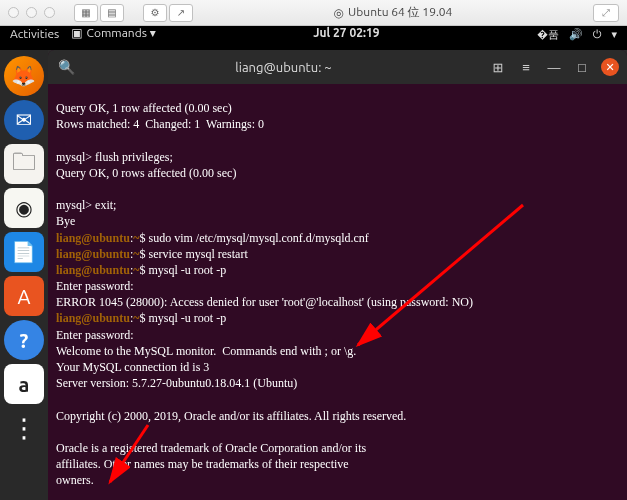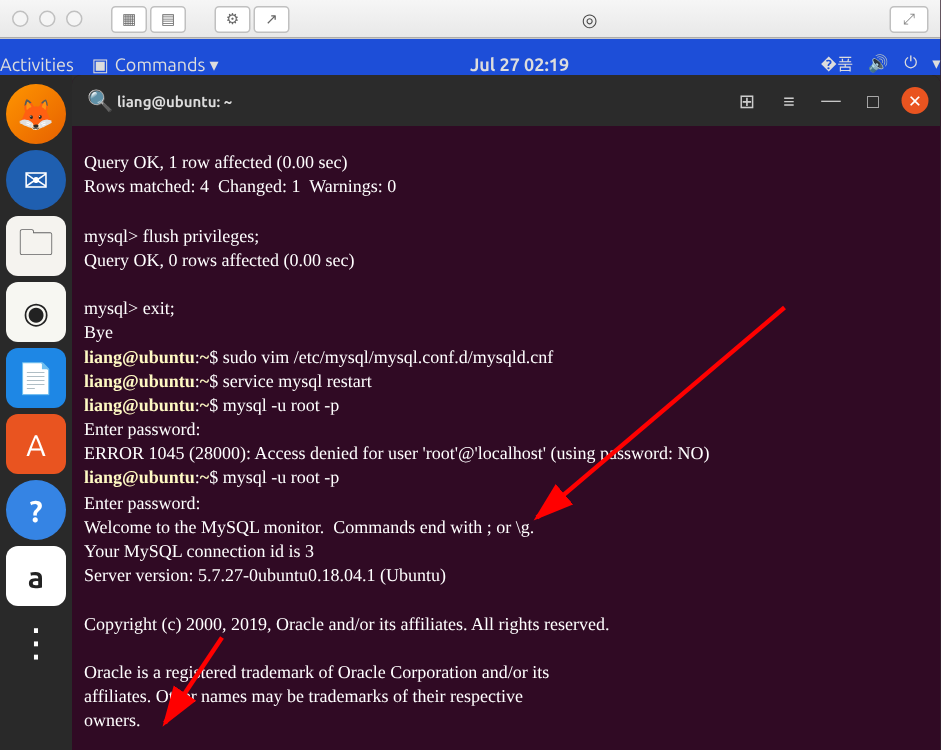--- a/index.html
+++ b/index.html
@@ -4,46 +4,46 @@
 <style>
 *{margin:0;padding:0;box-sizing:border-box}
 body{width:627px;height:500px;background:#3a3a3a;font-family:-apple-system,Ubuntu,sans-serif;overflow:hidden;position:relative}
 .mac-titlebar{height:26px;background:linear-gradient(#f6f6f6,#e8e8e8);border-bottom:1px solid #c8c8c8;display:flex;align-items:center;padding:0 8px;gap:7px}
 .mac-dots{display:flex;gap:7px}
 .mac-dot{width:11px;height:11px;border-radius:50%;border:1px solid #c0c0c0;background:#f5f5f5}
 .mac-tb-group{display:flex;margin-left:12px;gap:2px}
 .mac-tb-btn{width:24px;height:18px;border:1px solid #c0c0c0;border-radius:3px;background:#fff;display:flex;align-items:center;justify-content:center;font-size:10px;color:#666}
 .mac-title{flex:1;text-align:center;font-size:12px;color:#444;display:flex;align-items:center;justify-content:center;gap:4px}
 .mac-right{width:26px;height:18px;border:1px solid #c0c0c0;border-radius:3px;background:#fff;display:flex;align-items:center;justify-content:center;font-size:10px;color:#888}
-.ubuntu-topbar{height:24px;background:#1d4ed8;color:#ddd;display:flex;align-items:flex-end;padding:0 0;font-size:12px}
+.ubuntu-topbar{height:24px;background:#000000;color:#ddd;display:flex;align-items:flex-start;padding:0 10px;font-size:12px}
 .tb-left{display:flex;gap:12px;align-items:center}
 .tb-item{display:flex;align-items:center;gap:4px}
 .tb-center{flex:1;text-align:center;font-weight:600}
 .tb-right{display:flex;gap:10px;align-items:center;font-size:11px}
 .desktop{position:absolute;top:50px;left:0;right:0;bottom:0;background:#2c2c2c}
 .dock{position:absolute;left:0;top:0;bottom:0;width:48px;background:rgba(40,40,40,0.6);display:flex;flex-direction:column;align-items:center;padding-top:6px;gap:4px}
 .dock-icon{width:40px;height:40px;border-radius:8px;display:flex;align-items:center;justify-content:center;font-size:20px;cursor:pointer}
 .di-firefox{background:linear-gradient(135deg,#ff9500,#e66000);color:#fff;border-radius:50%}
 .di-thunderbird{background:#1f5fb0;color:#fff;border-radius:50%}
 .di-files{background:#f5f3ef;color:#666;font-size:24px}
 .di-rhythmbox{background:#f7f7f2;color:#222}
 .di-writer{background:#1e87e5;color:#fff}
 .di-software{background:#e95420;color:#fff}
 .di-help{background:#3584e4;color:#fff;border-radius:50%;font-weight:bold}
 .di-amazon{background:#fff;color:#222;font-weight:bold}
 .di-apps{background:transparent;color:#fff;font-size:26px;line-height:1}
 .term-window{position:absolute;left:48px;top:0;right:0;height:450px;background:#300a24;display:flex;flex-direction:column;border-radius:6px 6px 0 0;overflow:hidden}
 .term-titlebar{height:34px;background:#2b2b2b;display:flex;align-items:center;padding:0 8px;color:#ddd}
 .term-search{width:22px;text-align:center;font-size:14px}
-.term-title{flex:1;text-align:left;font-size:10px;font-weight:700}
+.term-title{flex:1;text-align:center;font-size:13px;font-weight:400}
 .term-actions{display:flex;gap:10px;align-items:center}
 .term-act{width:18px;height:18px;display:flex;align-items:center;justify-content:center;font-size:13px;color:#ccc}
 .term-close{width:18px;height:18px;border-radius:50%;background:#e95420;color:#fff;display:flex;align-items:center;justify-content:center;font-size:11px}
 .term-body{flex:1;padding:16px 8px;font-family:Liberation Serif, serif;font-size:12px;line-height:1.35;color:#fff;overflow:hidden;white-space:pre-wrap}
-.green{color:#fef9c3;font-weight:bold}
+.green{color:#a16207;font-weight:bold}
 .arrow{position:absolute;pointer-events:none}
 .arrow svg{overflow:visible}
 </style>
 </head>
 <body>
 
 <div class="mac-titlebar">
   <div class="mac-dots">
     <div class="mac-dot"></div>
     <div class="mac-dot"></div>
@@ -52,20 +52,21 @@
   <div class="mac-tb-group">
     <div class="mac-tb-btn">▦</div>
     <div class="mac-tb-btn">▤</div>
   </div>
   <div class="mac-tb-group">
     <div class="mac-tb-btn">⚙</div>
     <div class="mac-tb-btn">↗</div>
   </div>
   <div class="mac-title">
     <span>◎</span>
+    <span>Ubuntu 64 位 19.04</span>
   </div>
   <div class="mac-right">⤢</div>
 </div>
 
 <div class="ubuntu-topbar">
   <div class="tb-left">
     <span class="tb-item">Activities</span>
     <span class="tb-item">
       <span>▣</span>
       <span>Commands ▾</span>

